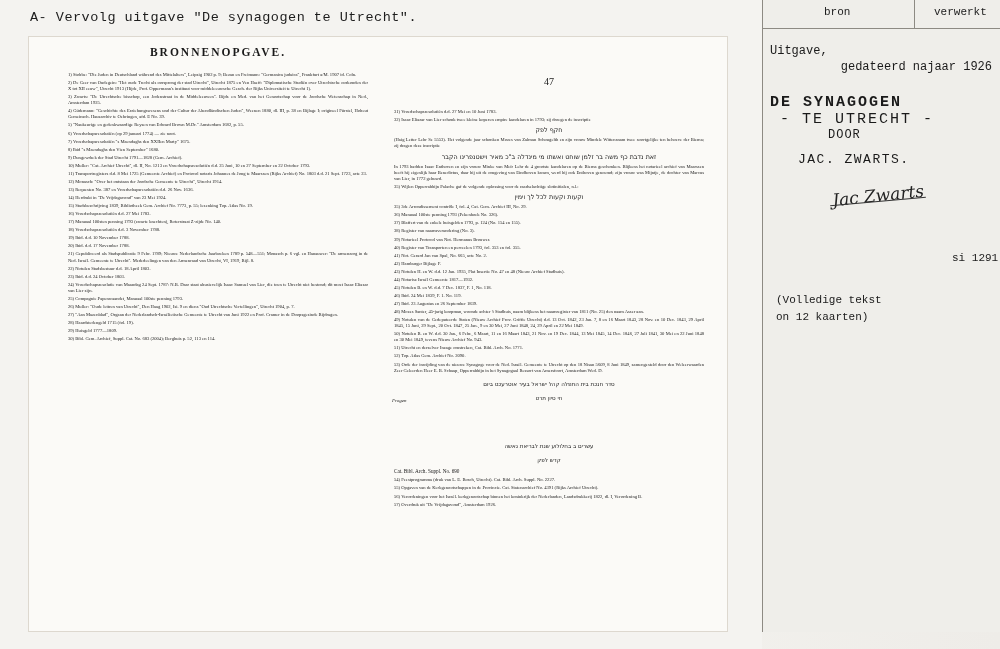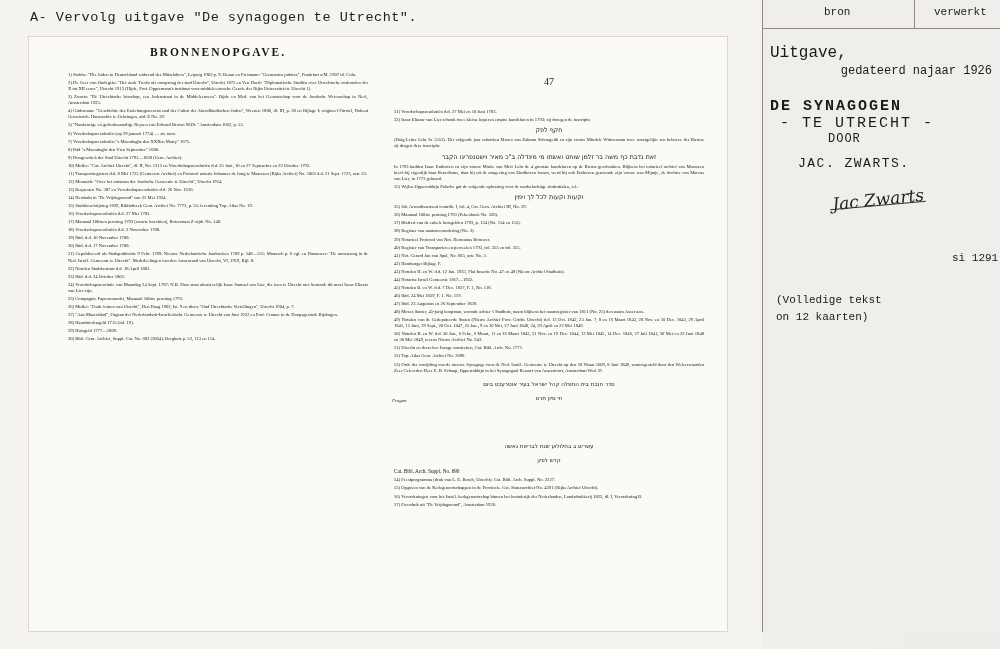--- a/index.html
+++ b/index.html
@@ -67,21 +67,21 @@
   .vline{position:absolute;top:0;bottom:0;width:1px;background:#8d8a83;}
   .hline{position:absolute;left:0;right:0;height:1px;background:#8d8a83;}
   .hdr-label{
     position:absolute;font-family:"Liberation Mono", monospace;
     font-size:11px;color:#1c1c1c;
   }
   .card{
     position:absolute;left:8px;top:44px;width:222px;
     font-family:"Liberation Mono", monospace;color:#1a1a1a;
   }
-  .card .l1{font-size:16px;}
+  .card .l1{font-size:12px;}
   .card .l2{font-size:12px;margin-top:2px;text-align:right;}
   .card .big{
     font-size:15px;letter-spacing:2.0px;margin-top:20px;font-weight:bold;
   }
   .card .big2{
     font-size:15px;letter-spacing:2.0px;margin-top:0;padding-left:10px;
   }
   .card .door{font-size:12px;letter-spacing:1px;padding-left:58px;}
   .card .author{font-size:13px;letter-spacing:1.5px;margin-top:10px;padding-left:28px;}
   .sig{

